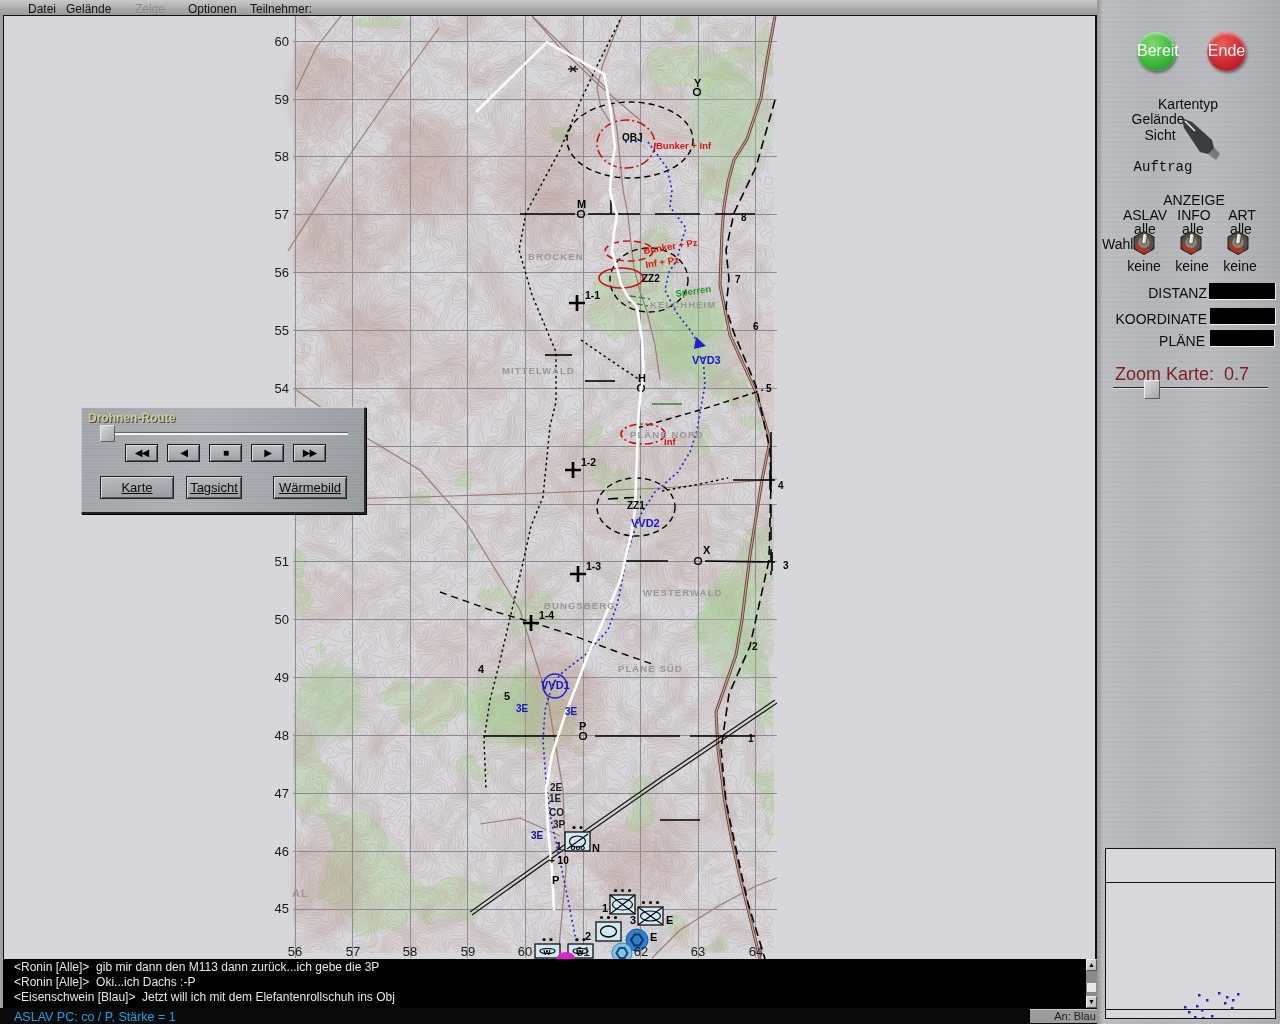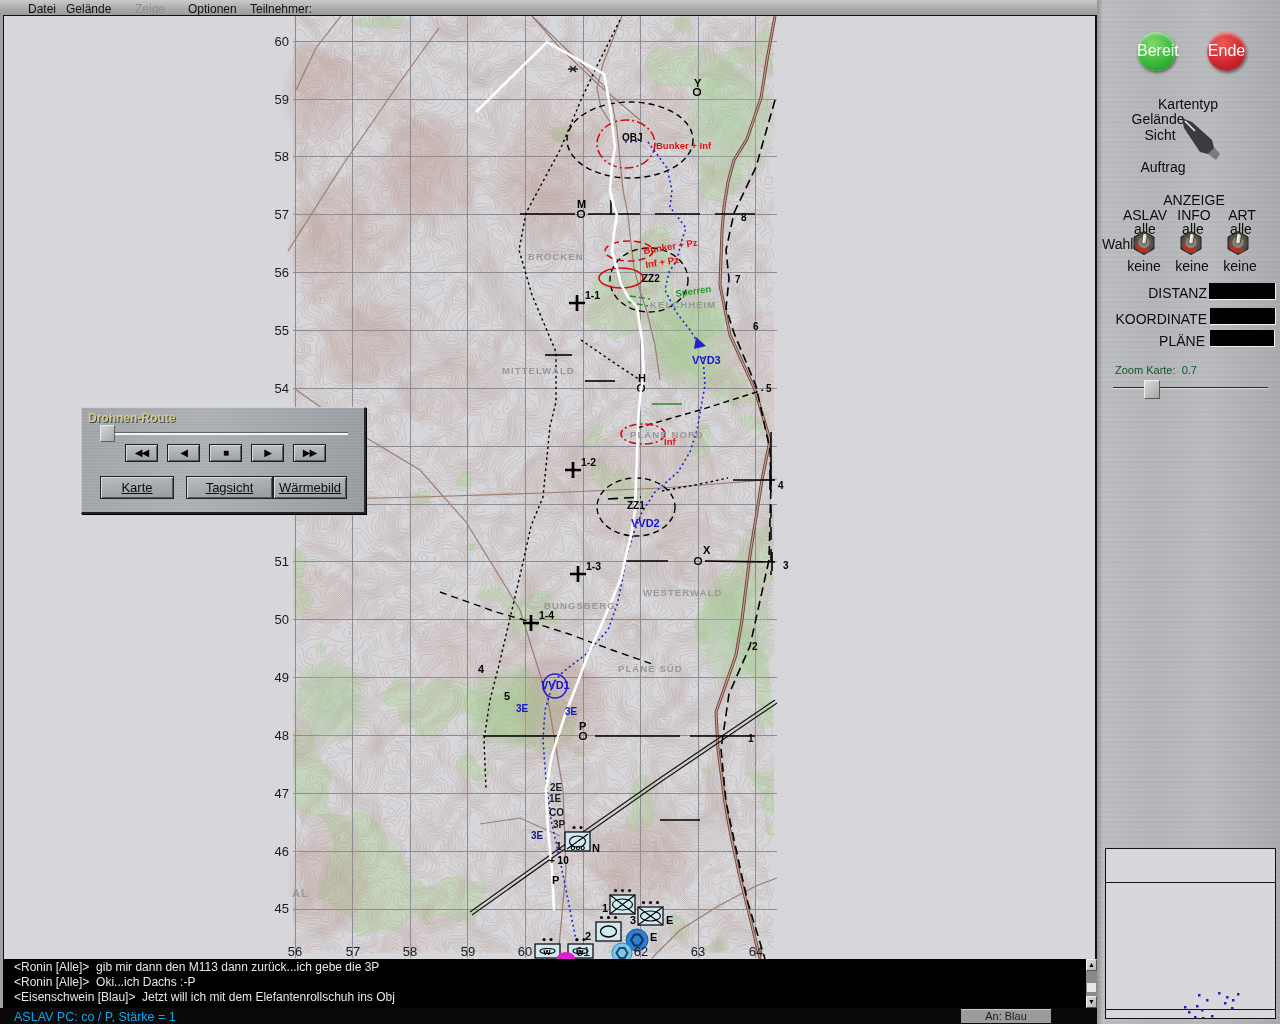--- a/index.html
+++ b/index.html
@@ -4,21 +4,21 @@
 #menubar{position:absolute;left:0;top:0;width:1097px;height:16px;background:linear-gradient(#c9c9c9,#a8a8a8 60%,#9a9a9a);font-size:12px;color:#111;}
 #menubar span{position:absolute;top:2px;}
 #mapborder{position:absolute;left:3px;top:15px;width:1094px;height:945px;background:#111;}
 #mapwrap{position:absolute;left:4px;top:16px;width:1091px;height:943px;background:#d7d6da;overflow:hidden;}
 #chat{position:absolute;left:3px;top:959px;width:1083px;height:49px;background:#000;color:#e6e6e6;font-size:12px;}
 #chat div{padding-left:11px;padding-top:2px;white-space:pre;line-height:13.2px;}
 #chatsb{position:absolute;left:1086px;top:959px;width:11px;height:49px;background:#8a8a8a;}
 .sbbtn{position:absolute;left:0;width:11px;height:12px;background:linear-gradient(135deg,#dcdcdc,#b8b8b8);border:1px solid #555;border-top-color:#eee;border-left-color:#eee;box-sizing:border-box;font-size:7px;line-height:10px;text-align:center;color:#000;}
 #status{position:absolute;left:0px;top:1008px;width:1097px;height:16px;background:#0a0a0a;}
 #status .red{position:absolute;left:14px;top:2px;color:#0ea5e9;font-size:12.5px;}
-#anblau{position:absolute;left:961px;top:1009px;width:90px;height:13px;background:#9b9b9b;border-top:1px solid #c8c8c8;color:#1c1c1c;font-size:11px;text-align:center;line-height:13px;}
+#anblau{position:absolute;left:1030px;top:1009px;width:90px;height:13px;background:#9b9b9b;border-top:1px solid #c8c8c8;color:#1c1c1c;font-size:11px;text-align:center;line-height:13px;}
 #panel{position:absolute;left:1097px;top:0;width:183px;height:1024px;
  background:linear-gradient(90deg,#8b8d91 0px,#bcbec2 6px,#b2b4b8 30%,#b9bbbf 60%,#a6a8ac 100%);}
 #panel .streaks{position:absolute;inset:0;background:repeating-linear-gradient(180deg,rgba(255,255,255,0.05) 0 1px,rgba(0,0,0,0.025) 1px 3px,rgba(255,255,255,0.012) 3px 5px);}
 .roundbtn{position:absolute;width:39px;height:39px;border-radius:50%;text-align:center;color:#fff;font-size:16px;line-height:38px;}
 #bereit{left:1137px;top:32px;background:radial-gradient(circle at 40% 30%,#7fd96c,#3cb83c 55%,#1f8c28);box-shadow:1px 2px 3px rgba(0,0,0,0.45),inset 0 2px 3px rgba(255,255,255,0.55);}
 #ende{left:1207px;top:32px;background:radial-gradient(circle at 40% 30%,#ef5a54,#d02730 55%,#991420);box-shadow:1px 2px 3px rgba(0,0,0,0.45),inset 0 2px 3px rgba(255,255,255,0.5);}
 .blackbox{position:absolute;background:#000;border-right:1px solid #f0f0f0;border-bottom:1px solid #f0f0f0;}
 #minimap{position:absolute;left:1105px;top:848px;width:169px;height:169px;background:#d8d8dc;border:1px solid #111;}
 #dialog{position:absolute;left:81px;top:407px;width:282px;height:104px;
  background:linear-gradient(100deg,#a0a5a9,#aeb3b7 40%,#979ca2);
@@ -1981,21 +1981,21 @@
         <feColorMatrix type="matrix" values="0 0 0 0 0.5 0 0 0 0 0.5 0 0 0 0 0.5 0.6 0.6 0.6 0 0"></feColorMatrix>
       </filter>
       <rect width="183" height="1024" filter="url(#nz)" opacity="0.16"></rect>
     </svg>
   </div>
 <div class="roundbtn" id="bereit">Bereit</div>
 <div class="roundbtn" id="ende">Ende</div>
 <div style="position:absolute;font-size:14px;color:#0c0c0c;white-space:nowrap;left:1088px;top:96px;width:200px;text-align:center;">Kartentyp</div>
 <div style="position:absolute;font-size:14px;color:#0c0c0c;white-space:nowrap;left:1058px;top:111px;width:200px;text-align:center;">Gelände</div>
 <div style="position:absolute;font-size:14px;color:#0c0c0c;white-space:nowrap;left:1060px;top:127px;width:200px;text-align:center;">Sicht</div>
-<div style="position:absolute;font-size:14px;color:#0c0c0c;white-space:nowrap;left:1063px;top:159px;width:200px;text-align:center;">Auftrag</div>
+<div style="position:absolute;font-size:14px;color:#0c0c0c;white-space:nowrap;left:1063px;top:159px;width:200px;text-align:center;font-family:Liberation Mono, monospace;">Auftrag</div>
 <svg style="position:absolute;left:1178px;top:114px" width="50" height="50" xmlns="http://www.w3.org/2000/svg">
 <path d="M4 4 L14 8 L34 26 L36 34 L30 40 L22 38 L6 14 Z" fill="#2f3134" opacity="0.92"></path>
 <path d="M7 7 L17 17" stroke="#e8e8e8" stroke-width="1.6"></path>
 <path d="M30 40 L38 46 L42 40 L36 33 Z" fill="#3a3c40" opacity="0.5"></path>
 </svg>
 <div style="position:absolute;font-size:14px;color:#0c0c0c;white-space:nowrap;left:1094px;top:192px;width:200px;text-align:center;">ANZEIGE</div>
 <div style="position:absolute;font-size:14px;color:#0c0c0c;white-space:nowrap;left:1045px;top:207px;width:200px;text-align:center;">ASLAV</div>
 <div style="position:absolute;font-size:14px;color:#0c0c0c;white-space:nowrap;left:1094px;top:207px;width:200px;text-align:center;">INFO</div>
 <div style="position:absolute;font-size:14px;color:#0c0c0c;white-space:nowrap;left:1142px;top:207px;width:200px;text-align:center;">ART</div>
 <div style="position:absolute;font-size:14px;color:#0c0c0c;white-space:nowrap;left:1045px;top:221px;width:200px;text-align:center;">alle</div>
@@ -2028,21 +2028,21 @@
 </svg>
 <div style="position:absolute;font-size:14px;color:#0c0c0c;white-space:nowrap;left:1044px;top:258px;width:200px;text-align:center;">keine</div>
 <div style="position:absolute;font-size:14px;color:#0c0c0c;white-space:nowrap;left:1092px;top:258px;width:200px;text-align:center;">keine</div>
 <div style="position:absolute;font-size:14px;color:#0c0c0c;white-space:nowrap;left:1140px;top:258px;width:200px;text-align:center;">keine</div>
 <div style="position:absolute;font-size:14px;color:#0c0c0c;white-space:nowrap;left:1007px;top:285px;width:200px;text-align:right;">DISTANZ</div>
 <div class="blackbox" style="left:1209px;top:283px;width:66px;height:16px"></div>
 <div style="position:absolute;font-size:14px;color:#0c0c0c;white-space:nowrap;left:1007px;top:311px;width:200px;text-align:right;">KOORDINATE</div>
 <div class="blackbox" style="left:1210px;top:308px;width:65px;height:16px"></div>
 <div style="position:absolute;font-size:14px;color:#0c0c0c;white-space:nowrap;left:1005px;top:333px;width:200px;text-align:right;">PLÄNE</div>
 <div class="blackbox" style="left:1210px;top:330px;width:64px;height:16px"></div>
-<div style="position:absolute;font-size:11px;color:#14532d;white-space:nowrap;left:1115px;top:364px;">Zoom Karte:&nbsp; 0.7</div>
+<div style="position:absolute;font-size:18px;color:#7f1d1d;white-space:nowrap;left:1115px;top:364px;">Zoom Karte:&nbsp; 0.7</div>
 <div style="position:absolute;left:1113px;top:387px;width:155px;height:1px;background:#2a2a2a;box-shadow:0 1px 0 rgba(255,255,255,0.5)"></div>
 <div style="position:absolute;left:1144px;top:380px;width:14px;height:17px;background:linear-gradient(135deg,#d9d9d9,#a6a6a6);border:1px solid #5a5a5a;border-top-color:#eee;border-left-color:#eee"></div>
 <div id="minimap">
     <div style="position:absolute;left:0;top:33px;width:169px;height:1px;background:#111"></div>
 <div style="position:absolute;left:0;top:160px;width:169px;height:1px;background:#111"></div>
 <svg width="169" height="169" style="position:absolute;left:0;top:0" xmlns="http://www.w3.org/2000/svg">
       <g fill="#2222bb">
         <rect x="92" y="145" width="2.5" height="2.5"></rect>
         <rect x="78" y="157" width="2.5" height="2.5"></rect>
         <rect x="82" y="162" width="2.5" height="2.5"></rect>
@@ -2072,15 +2072,15 @@
     </svg>
  <div id="dtitle">Drohnen-Route</div>
  <div id="dslider"></div>
     <div id="dhandle"></div>
  <div class="pbtn" style="left:43px">◀◀</div>
  <div class="pbtn" style="left:85px">◀</div>
  <div class="pbtn" style="left:127px">■</div>
  <div class="pbtn" style="left:169px">▶</div>
  <div class="pbtn" style="left:211px">▶▶</div>
  <div class="dbtn" style="left:18px;width:74px">Karte</div>
- <div class="dbtn" style="left:104px;width:87px">Tagsicht</div>
+ <div class="dbtn" style="left:104px;width:56px">Tagsicht</div>
  <div class="dbtn" style="left:191px;width:74px">Wärmebild</div>
 </div>
 
 </body></html>

